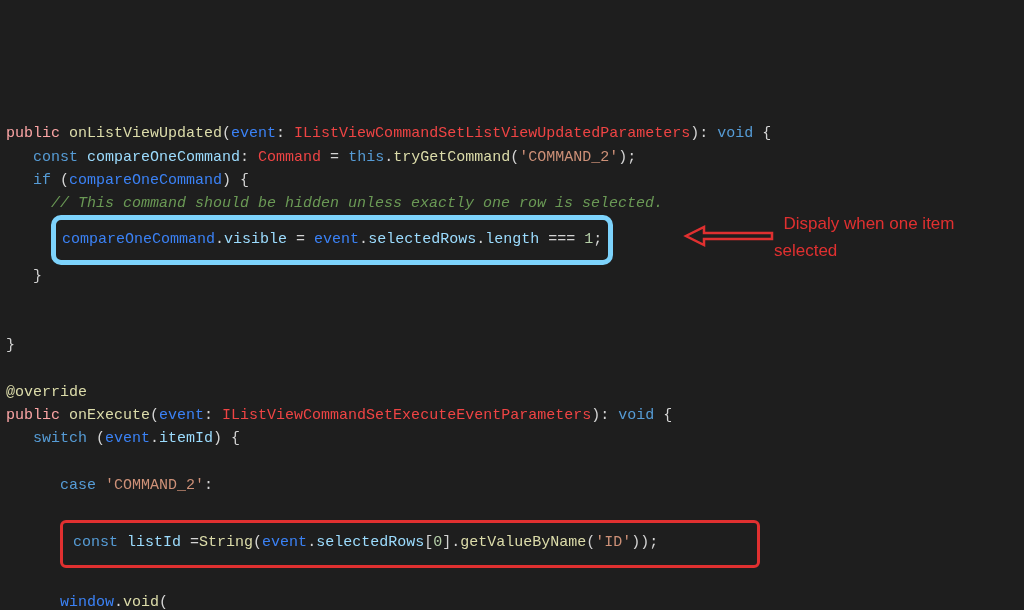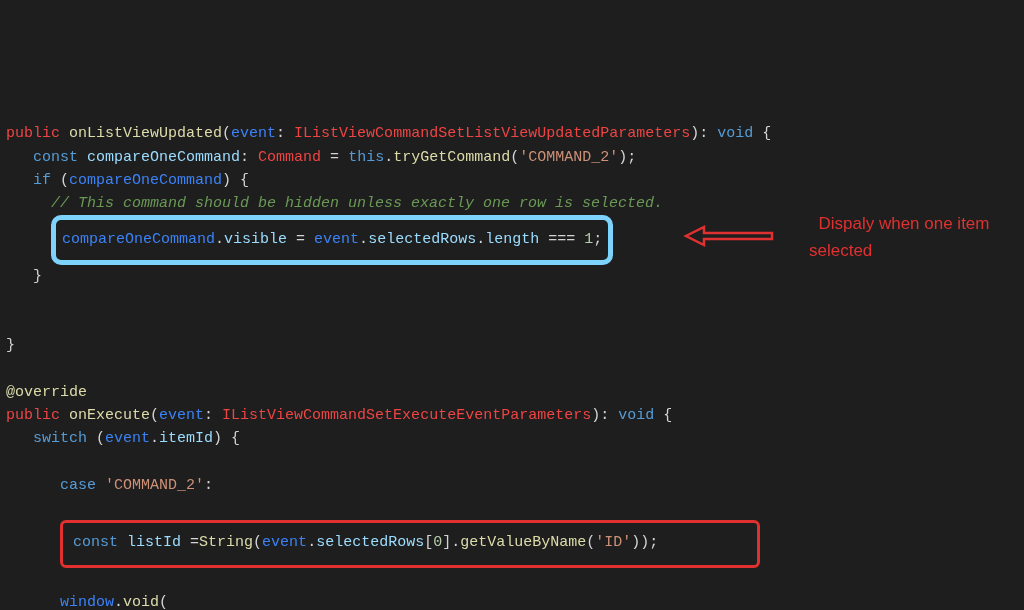--- a/index.html
+++ b/index.html
@@ -10,21 +10,21 @@
     body {
       background: #1e1e1e;
       font-family: 'Consolas', 'Courier New', monospace;
       font-size: 15px;
       line-height: 1.55;
       color: #d4d4d4;
       padding: 6px 0 6px 6px;
       white-space: pre;
       overflow: hidden;
     }
-    .kw-public { color: #ef4444; }
+    .kw-public { color: #fca5a5; }
     .kw-blue { color: #569cd6; }
     .fn { color: #dcdcaa; }
     .param { color: #3b82f6; }
     .type { color: #ef4444; }
     .string { color: #ce9178; }
     .number { color: #b5cea8; }
     .comment { color: #6a9955; font-style: italic; }
     .prop { color: #9cdcfe; }
     .box1 {
       border: 5px solid #7dd3fc;
@@ -91,19 +91,19 @@
 
 
 
 
 
 <div class="arrow" style="left:660px; top:101px;">
   <svg width="90" height="26">
     <path d="M 88 10 L 20 10 L 20 4 L 2 13 L 20 22 L 20 16 L 88 16 Z" fill="none" stroke="#e03030" stroke-width="2.5" stroke-linejoin="miter"></path>
   </svg>
 </div>
-<div class="annot" style="left:803px; top:86px;">
+<div class="annot" style="left:768px; top:86px;">
   <span>Dispaly when one item</span><br><span>selected</span>
 </div>
 </div>
 
 
 
 
 </body></html>

